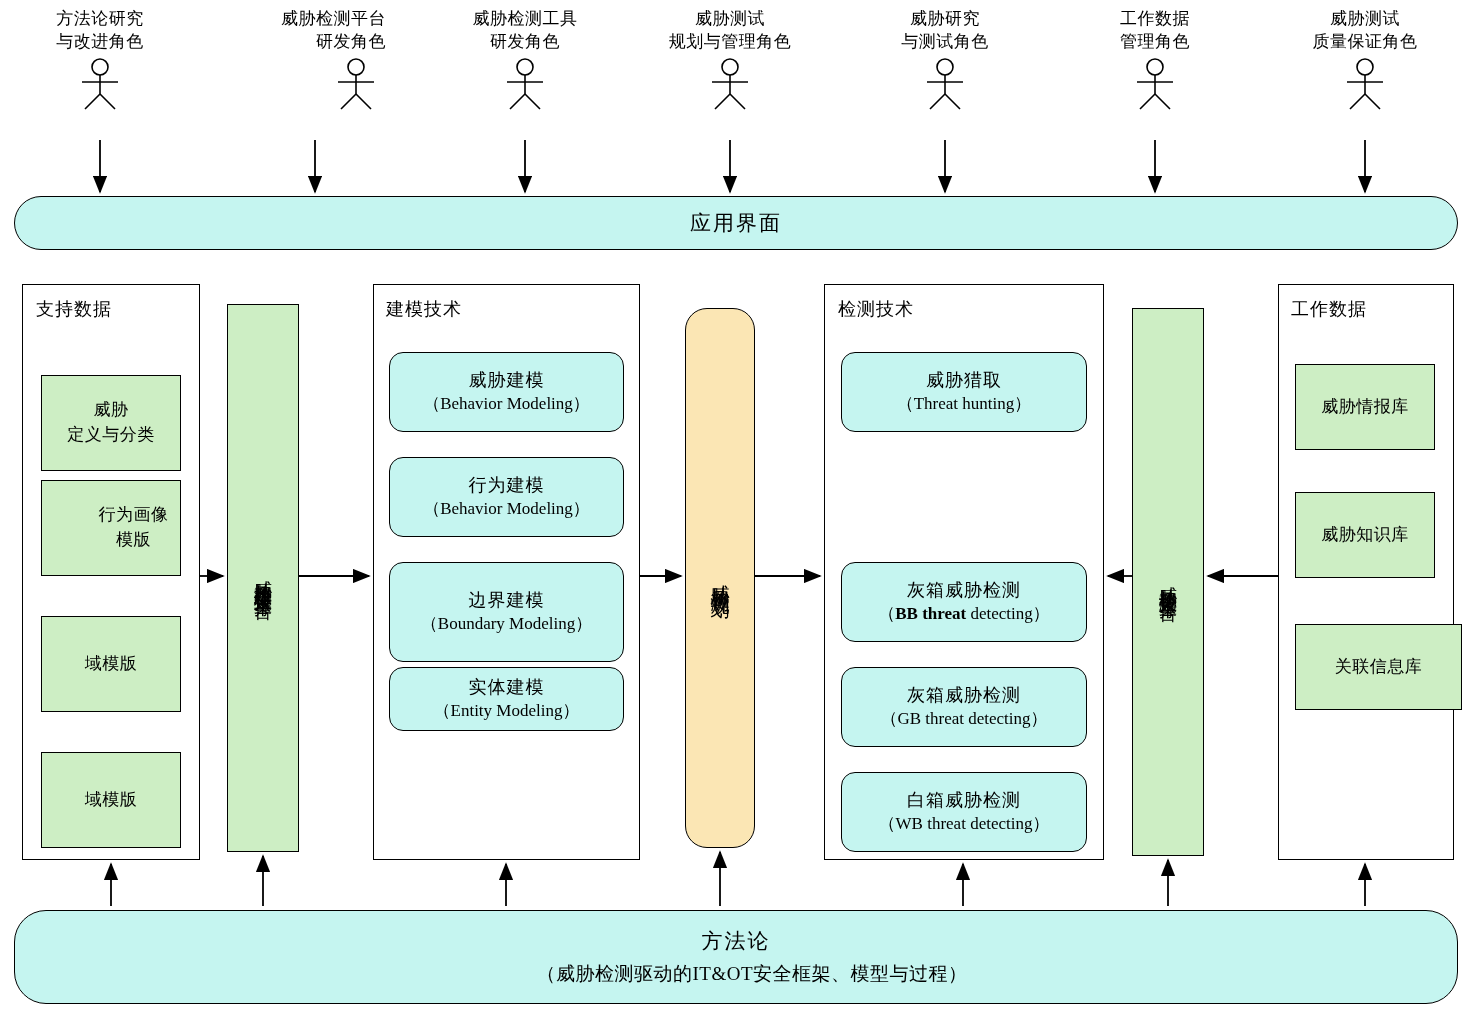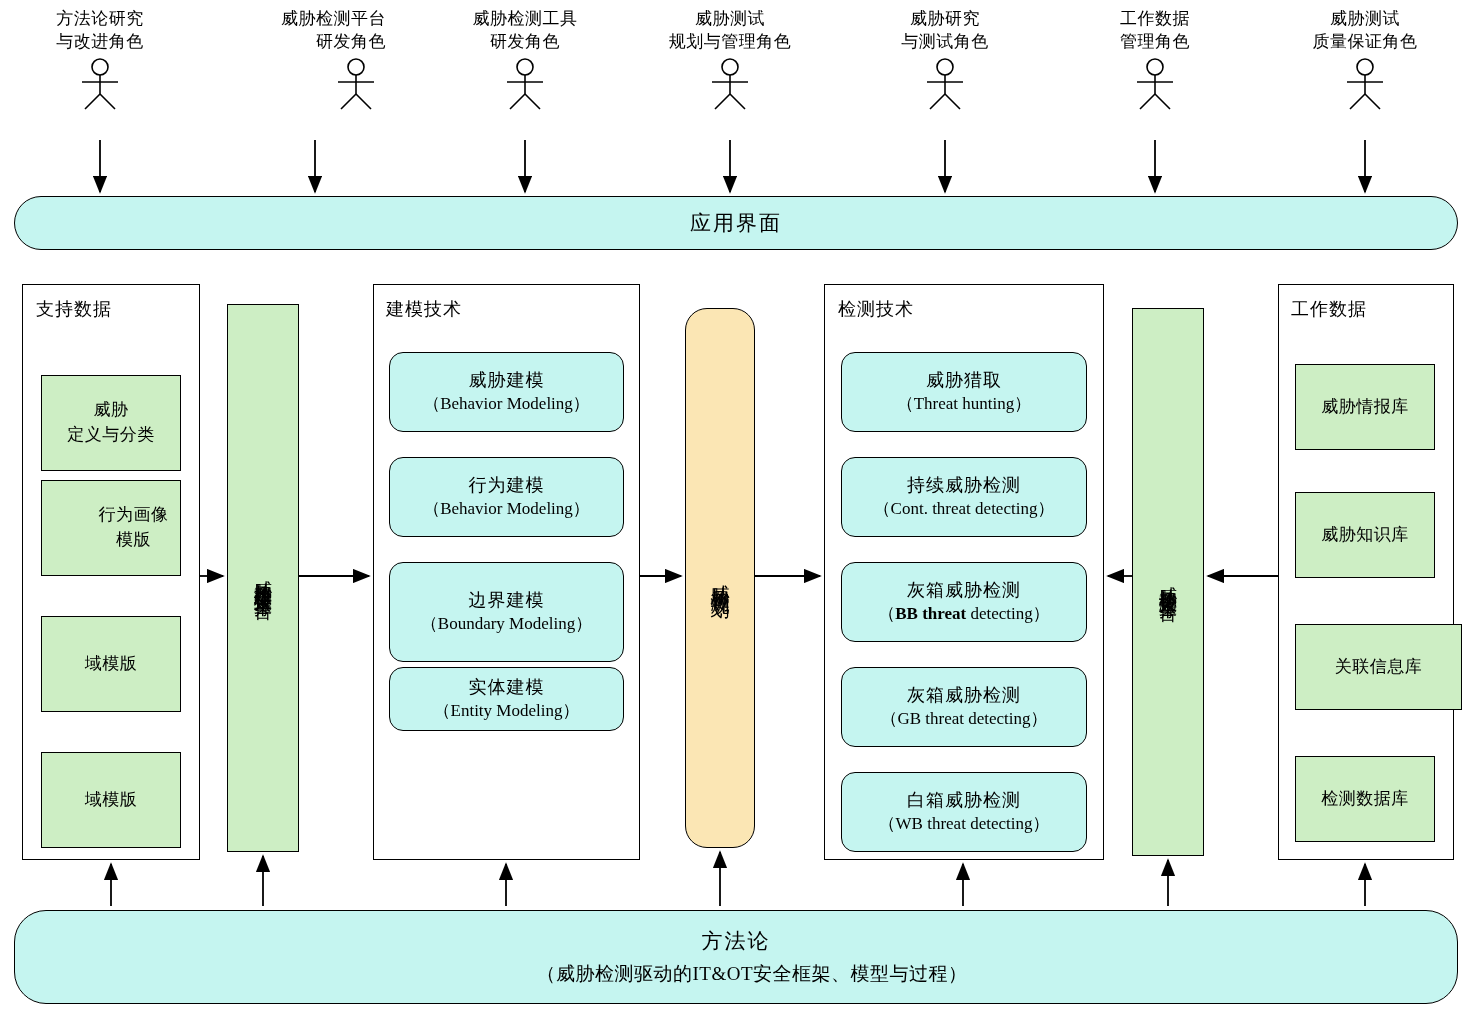--- a/index.html
+++ b/index.html
@@ -277,45 +277,40 @@
 
   <div class="yellow-vert" style="left:685px; top:308px; width:70px; height:540px;">威胁检测规划</div>
 
   <div class="group-box" style="left:824px; top:284px; width:280px; height:576px;"></div>
   <div class="group-title" style="left:838px; top:297px;">检测技术</div>
 
   <div class="cyan-round" style="left:841px; top:352px; width:246px; height:80px;">
     <div class="l1">威胁猎取</div>
     <div class="l2">（Threat hunting）</div>
   </div>
-  <div class="cyan-round" style="left:841px; top:457px; width:246px; height:80px;">
-    <div class="l1">持续威胁检测</div>
-    <div class="l2">（Cont. threat detecting）</div>
-  </div>
   <div class="cyan-round" style="left:841px; top:562px; width:246px; height:80px;">
     <div class="l1">灰箱威胁检测</div>
     <div class="l2"><span>（</span><span class="bold-in">BB threat</span><span> detecting）</span></div>
   </div>
   <div class="cyan-round" style="left:841px; top:667px; width:246px; height:80px;">
     <div class="l1">灰箱威胁检测</div>
     <div class="l2">（GB threat detecting）</div>
   </div>
   <div class="cyan-round" style="left:841px; top:772px; width:246px; height:80px;">
     <div class="l1">白箱威胁检测</div>
     <div class="l2">（WB threat detecting）</div>
   </div>
 
   <div class="green-vert" style="left:1132px; top:308px; width:72px; height:548px;">威胁检测技术支撑平台</div>
 
   <div class="group-box" style="left:1278px; top:284px; width:176px; height:576px;"></div>
   <div class="group-title" style="left:1291px; top:297px;">工作数据</div>
   <div class="green-box" style="left:1295px; top:364px; width:140px; height:86px;">威胁情报库</div>
   <div class="green-box" style="left:1295px; top:492px; width:140px; height:86px;">威胁知识库</div>
   <div class="green-box" style="left:1295px; top:624px; width:167px; height:86px;">关联信息库</div>
-  <div class="green-box" style="left:1295px; top:756px; width:140px; height:86px;">检测数据库</div>
 
   <div class="band" style="left:14px; top:910px; width:1444px; height:94px; border-radius:32px;">
     <div class="t1">方法论</div>
     <div class="t2">（威胁检测驱动的IT&amp;OT安全框架、模型与过程）</div>
   </div>
 
   <svg class="overlay">
     <defs>
       <marker id="ah" markerWidth="10" markerHeight="8" refX="9" refY="4" orient="auto">
         <polygon points="0 0, 10 4, 0 8" fill="#000"></polygon>

